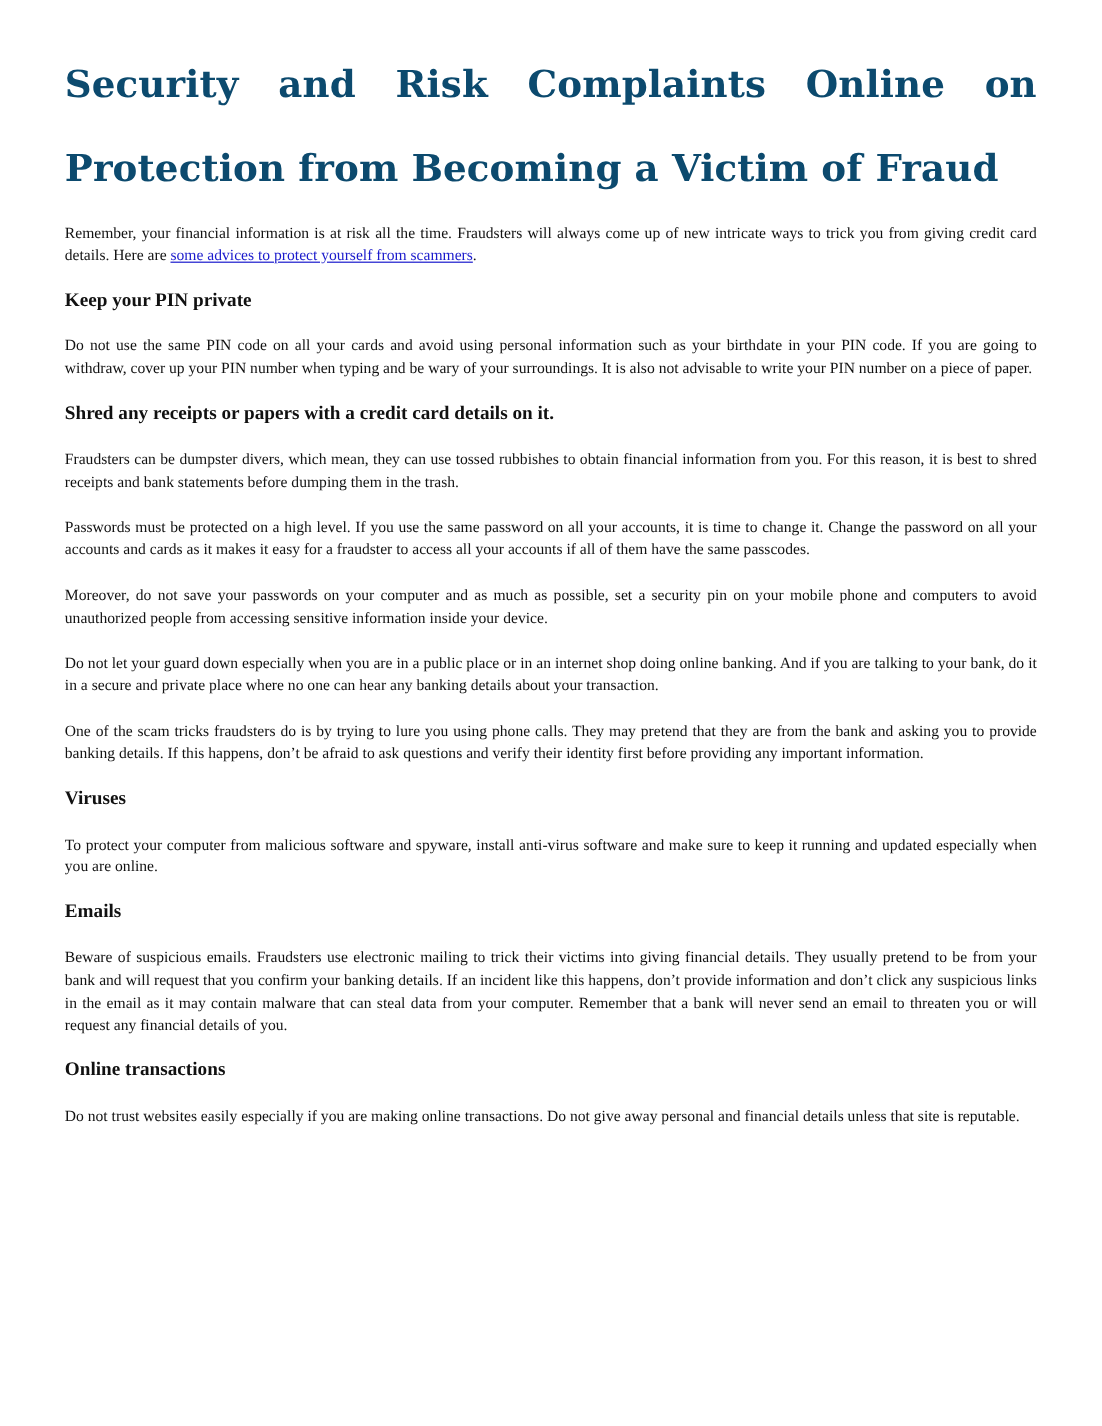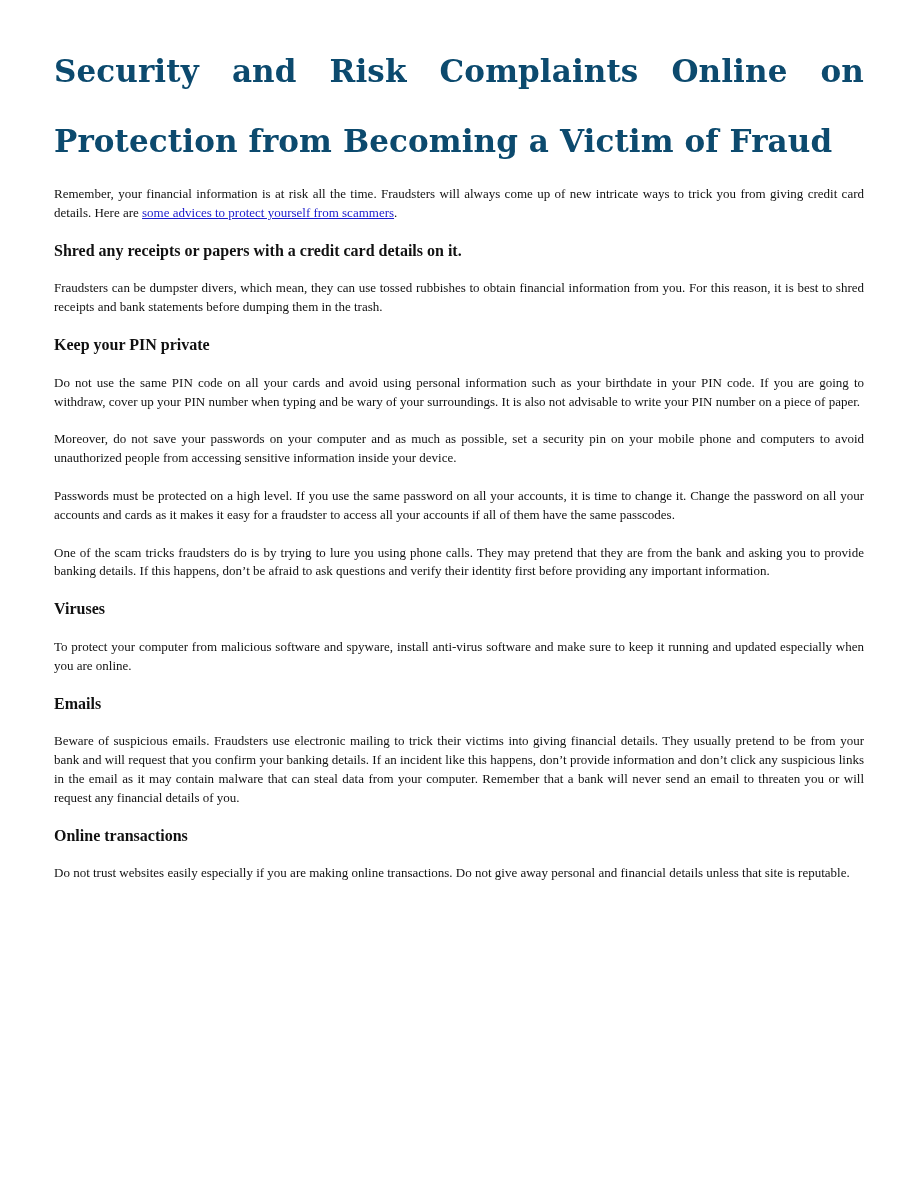--- a/index.html
+++ b/index.html
@@ -44,35 +44,36 @@
 
 <div class="page">
   <h1 class="title">
     <span class="line1">Security and Risk Complaints Online on</span>
     <span class="line2">Protection from Becoming a Victim of Fraud</span>
   </h1>
 
   <p><span>Remember, your financial information is at risk all the time. Fraudsters will always come up of new intricate ways to trick you from giving credit card details. Here are </span><a href="#">some advices to protect yourself from scammers</a><span>.</span></p>
 
   <section>
+    <h2>Keep your PIN private</h2>
+    <p>Do not use the same PIN code on all your cards and avoid using personal information such as your birthdate in your PIN code. If you are going to withdraw, cover up your PIN number when typing and be wary of your surroundings. It is also not advisable to write your PIN number on a piece of paper.</p>
+  </section>
+
+  <section>
     <h2>Shred any receipts or papers with a credit card details on it.</h2>
     <p>Fraudsters can be dumpster divers, which mean, they can use tossed rubbishes to obtain financial information from you. For this reason, it is best to shred receipts and bank statements before dumping them in the trash.</p>
   </section>
 
   <section>
-    <h2>Keep your PIN private</h2>
-    <p>Do not use the same PIN code on all your cards and avoid using personal information such as your birthdate in your PIN code. If you are going to withdraw, cover up your PIN number when typing and be wary of your surroundings. It is also not advisable to write your PIN number on a piece of paper.</p>
+    <p>Passwords must be protected on a high level. If you use the same password on all your accounts, it is time to change it. Change the password on all your accounts and cards as it makes it easy for a fraudster to access all your accounts if all of them have the same passcodes.</p>
+    <p>Moreover, do not save your passwords on your computer and as much as possible, set a security pin on your mobile phone and computers to avoid unauthorized people from accessing sensitive information inside your device.</p>
   </section>
 
   <section>
-    <p>Moreover, do not save your passwords on your computer and as much as possible, set a security pin on your mobile phone and computers to avoid unauthorized people from accessing sensitive information inside your device.</p>
-    <p>Passwords must be protected on a high level. If you use the same password on all your accounts, it is time to change it. Change the password on all your accounts and cards as it makes it easy for a fraudster to access all your accounts if all of them have the same passcodes.</p>
-  </section>
-
-  <section>
+    <p>Do not let your guard down especially when you are in a public place or in an internet shop doing online banking. And if you are talking to your bank, do it in a secure and private place where no one can hear any banking details about your transaction.</p>
     <p>One of the scam tricks fraudsters do is by trying to lure you using phone calls. They may pretend that they are from the bank and asking you to provide banking details. If this happens, don’t be afraid to ask questions and verify their identity first before providing any important information.</p>
   </section>
 
   <section>
     <h2>Viruses</h2>
     <p>To protect your computer from malicious software and spyware, install anti-virus software and make sure to keep it running and updated especially when you are online.</p>
   </section>
 
   <section>
     <h2>Emails</h2>

